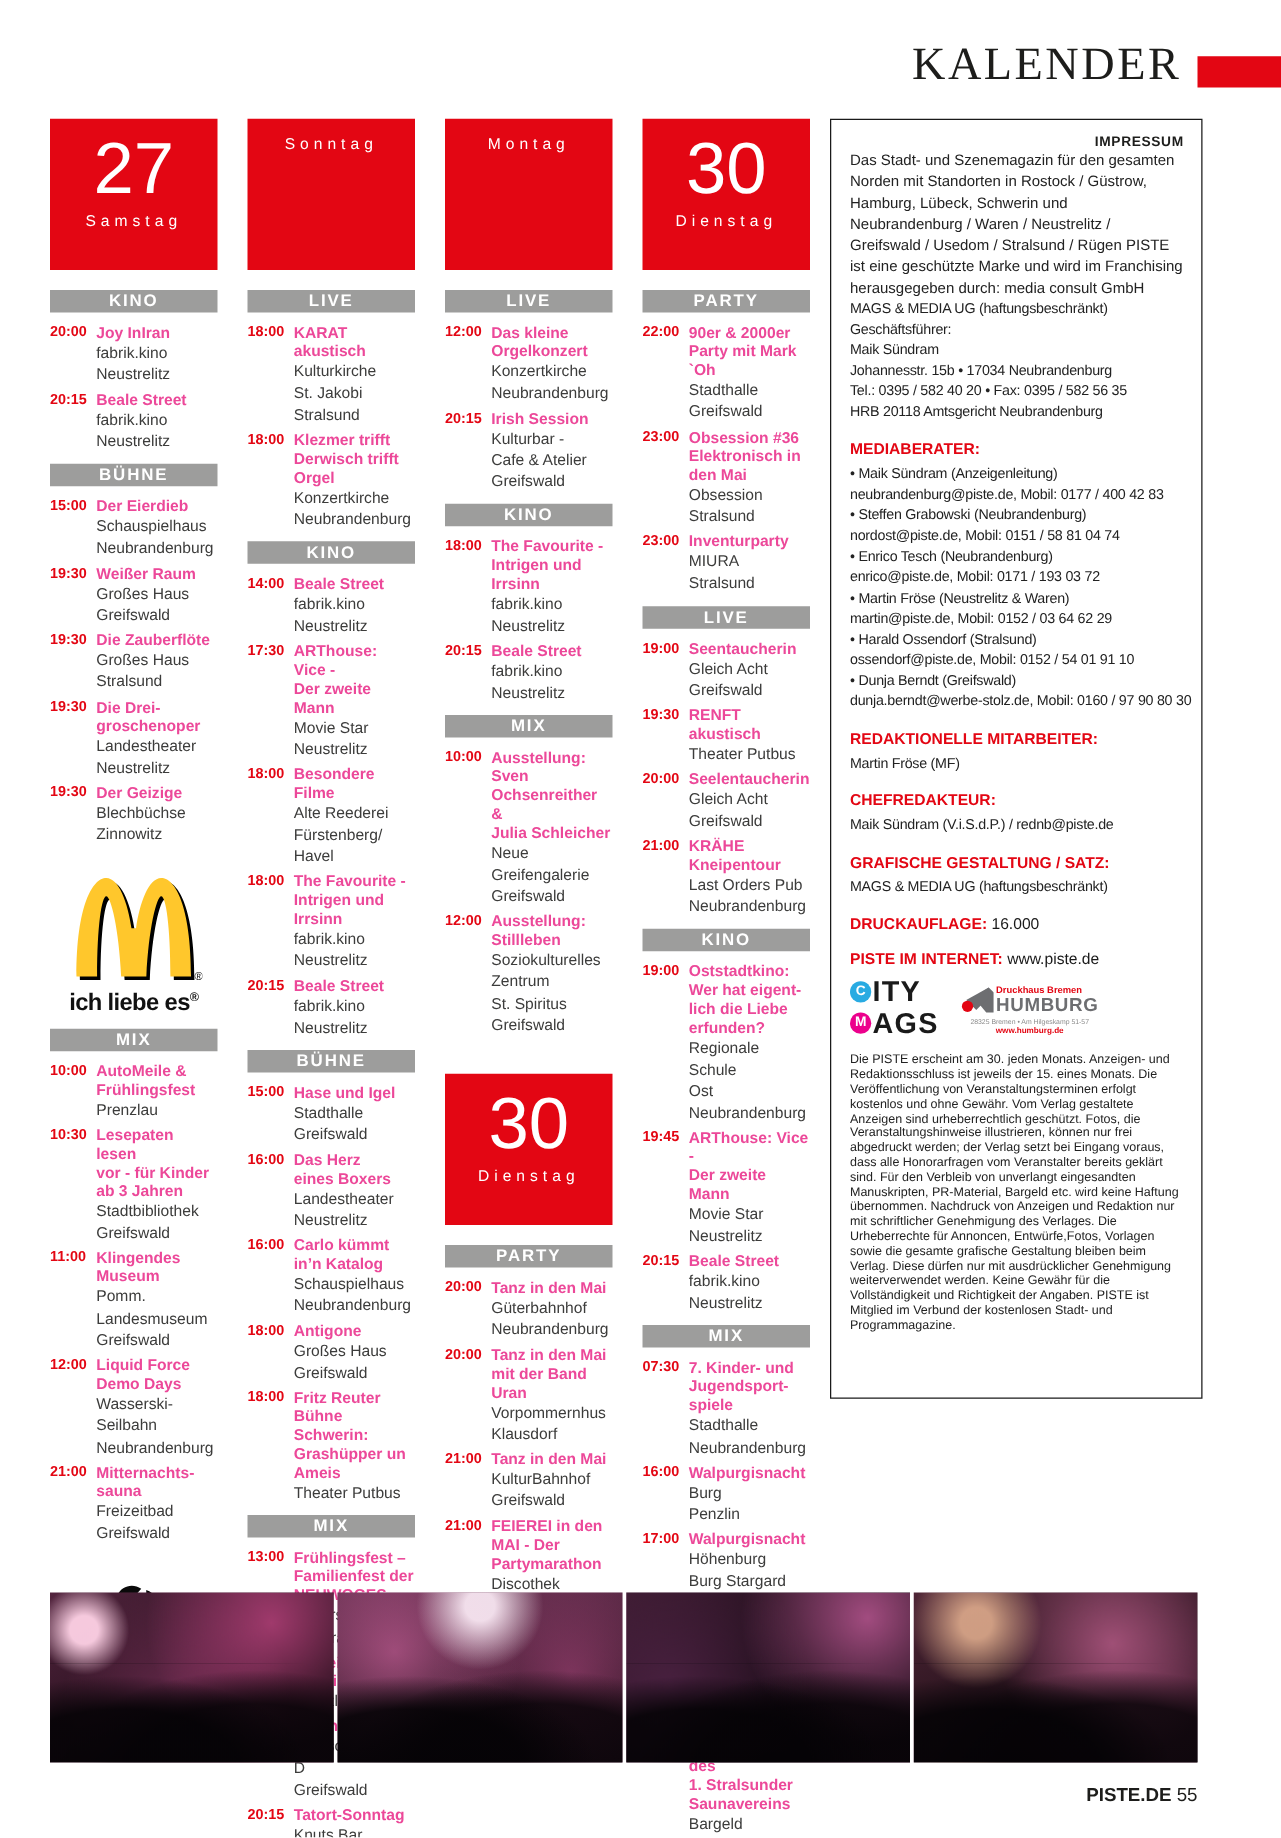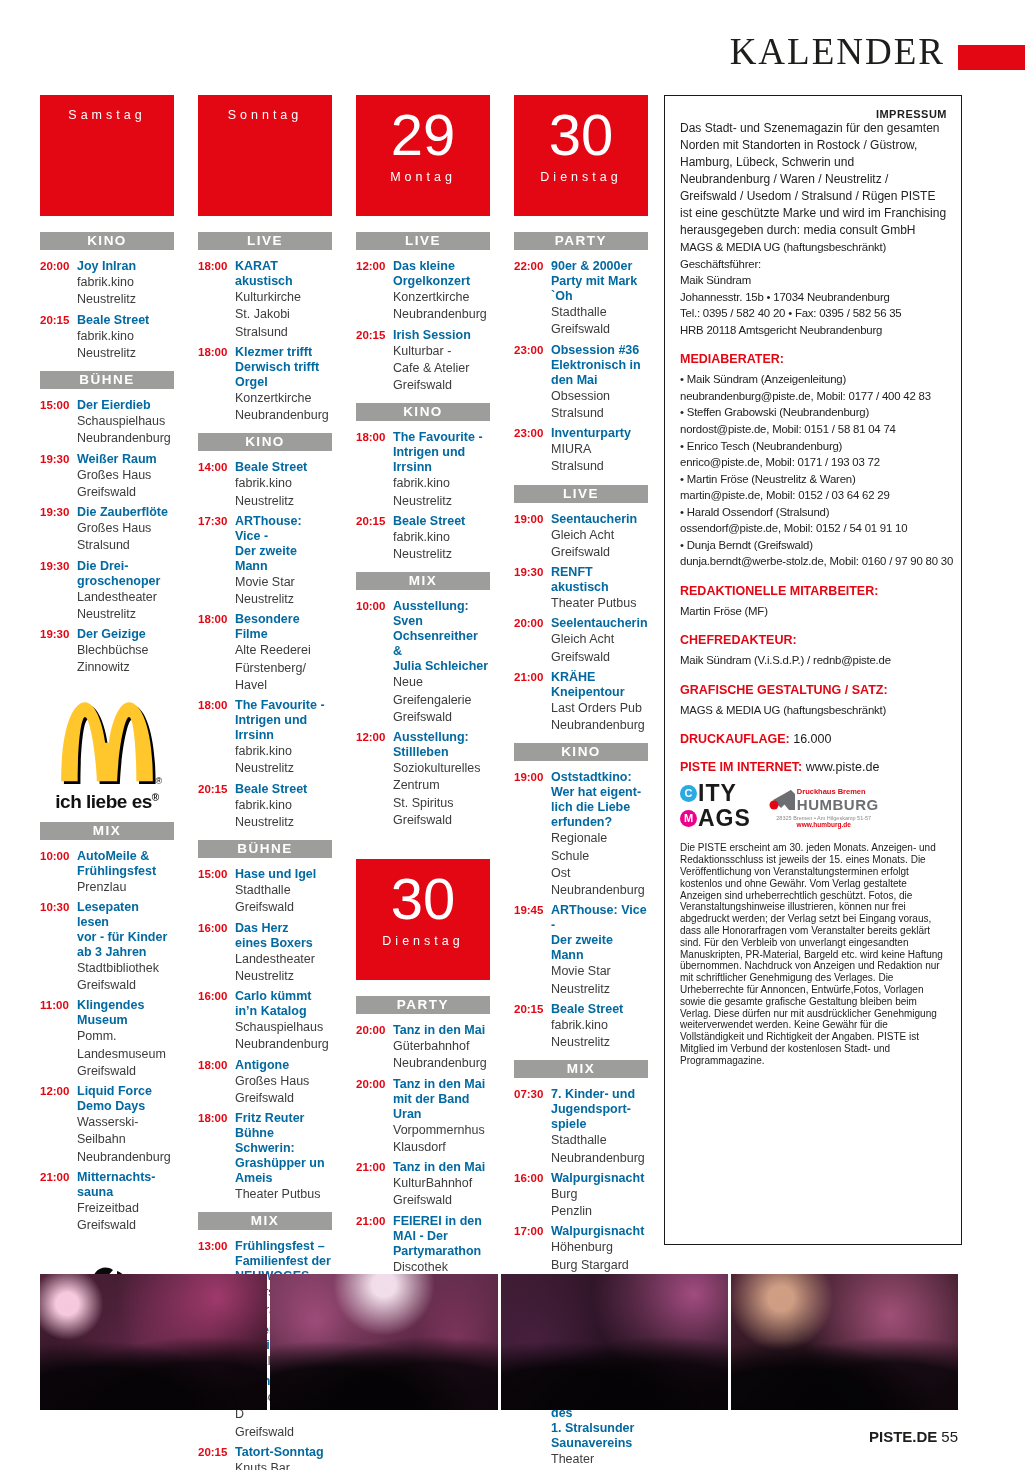--- a/index.html
+++ b/index.html
@@ -22,30 +22,30 @@
   .day-box{background:var(--red);height:121px;color:#fff;text-align:center;margin-bottom:16px;
     box-sizing:border-box;padding-top:9px;}
   .day-box.mid{margin-top:30px;margin-bottom:16px;}
   .day-num{font-size:58px;line-height:62px;font-weight:400;}
   .day-name{font-size:12.5px;letter-spacing:4px;margin-top:4px;}
   .bar{background:var(--bar);color:#fff;font-weight:bold;text-align:center;font-size:13.5px;
     letter-spacing:1.5px;height:18px;line-height:18px;margin:9px 0 9px;}
   .evt{display:flex;margin-bottom:4px;}
   .evt-time{width:37px;flex:none;color:var(--red);font-weight:bold;font-size:11.5px;padding-top:1px;}
   .evt-body{flex:1;min-width:0;}
-  .evt-title{font-weight:bold;font-size:12.5px;line-height:1.2;color:#0369a1;white-space:pre-line;}
+  .evt-title{font-weight:bold;font-size:12.5px;line-height:1.2;color:#ec4899;white-space:pre-line;}
   .evt-line{font-size:12.5px;line-height:1.38;color:#3c3c3b;}
 
   .mc-ad{margin:16px 0 4px;text-align:center;}
   .mc-tagline{font-weight:bold;font-size:19px;color:#111;margin-top:2px;letter-spacing:-0.5px;}
   .mc-tagline sup{font-size:10px;}
   .sil{margin-top:26px;text-align:center;}
 
   
-  .impressum{position:absolute;left:664px;top:95px;width:298px;height:1150px;box-sizing:border-box;
+  .impressum{position:absolute;left:664px;top:95px;width:298px;height:1024px;box-sizing:border-box;
     border:1px solid #1a1a1a;padding:12px 14px 10px 15px;background:#fff;}
   .imp-label{text-align:right;font-weight:bold;font-size:11px;letter-spacing:.5px;}
   .piste-logo{display:flex;align-items:flex-end;margin:2px 0 10px;}
   .piste-word{color:var(--red);font-weight:bold;font-style:italic;font-size:54px;line-height:54px;
     letter-spacing:-4px;transform:scaleY(.92);transform-origin:bottom left;}
   .piste-badge{margin-left:4px;display:inline-block;}
   .imp-intro{font-size:12px;line-height:1.42;margin:0;color:#222;}
   .imp-heading{color:var(--red);font-weight:bold;font-size:12.5px;margin:14px 0 5px;white-space:pre-line;}
   .imp-inline-value{color:#1a1a1a;font-weight:normal;}
   .imp-line{font-size:11.4px;line-height:1.45;color:#222;white-space:nowrap;letter-spacing:-0.2px;}
@@ -102,20 +102,21 @@
 <body>
 
 <div class="page">
 
   <h1 class="page-title">KALENDER</h1>
   <div class="header-redbar"></div>
 
   <div class="columns">
       <div class="col">
         <div class="day-box">
+          <div class="day-num">27</div>
           <div class="day-name">Samstag</div>
         </div>
         <div class="bar">KINO</div>
         <div class="evt">
           <div class="evt-time">20:00</div>
           <div class="evt-body">
             <div class="evt-title">Joy InIran</div>
             <div class="evt-line">fabrik.kino</div>
             <div class="evt-line">Neustrelitz</div>
           </div>
@@ -378,21 +379,20 @@
         <div class="evt">
           <div class="evt-time">20:15</div>
           <div class="evt-body">
             <div class="evt-title">Tatort-Sonntag</div>
             <div class="evt-line">Knuts Bar</div>
           </div>
         </div>
       </div>
       <div class="col">
         <div class="day-box">
-          <div class="day-num">29</div>
           <div class="day-name">Montag</div>
         </div>
         <div class="bar">LIVE</div>
         <div class="evt">
           <div class="evt-time">12:00</div>
           <div class="evt-body">
             <div class="evt-title">Das kleine
 Orgelkonzert</div>
             <div class="evt-line">Konzertkirche</div>
             <div class="evt-line">Neubrandenburg</div>
@@ -637,21 +637,21 @@
             <div class="evt-line">Waren</div>
           </div>
         </div>
         <div class="evt">
           <div class="evt-time">20:00</div>
           <div class="evt-body">
             <div class="evt-title">Saunaabend
 des
 1. Stralsunder
 Saunavereins</div>
-            <div class="evt-line">Theater</div>
+            <div class="evt-line">Bargeld</div>
             <div class="evt-line">Stralsund</div>
           </div>
         </div>
       </div>
     </div>
 
   <aside class="impressum">
     <div class="imp-label">IMPRESSUM</div>
     <p class="imp-intro">Das Stadt- und Szenemagazin für den gesamten Norden mit Standorten in Rostock / Güstrow, Hamburg, Lübeck, Schwerin und Neubrandenburg / Waren / Neustrelitz / Greifswald / Usedom / Stralsund / Rügen PISTE ist eine geschützte Marke und wird im Franchising herausgegeben durch: media consult GmbH</p>
     <div id="imp-sections">

